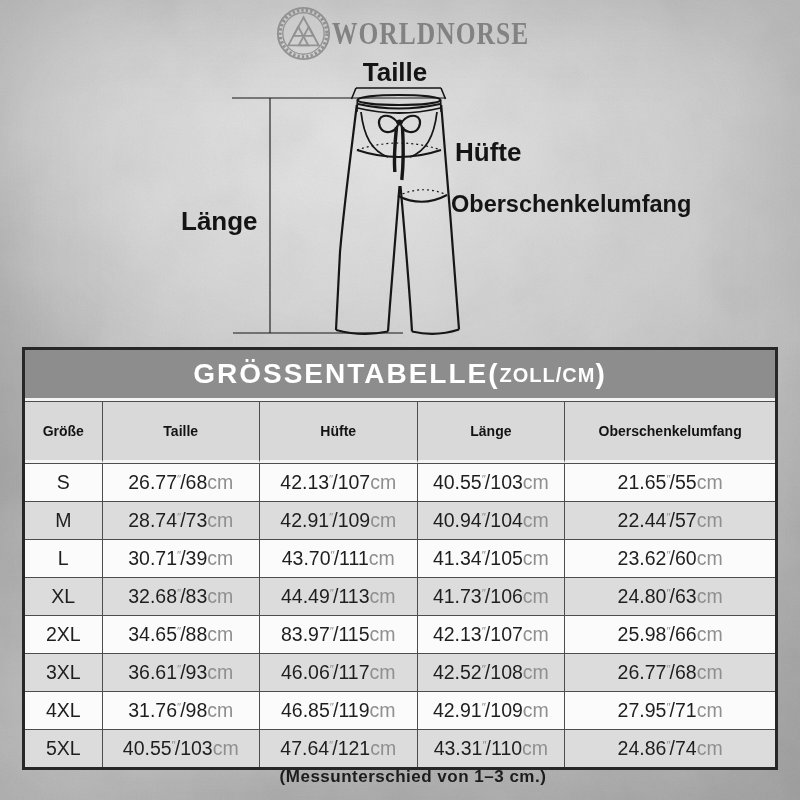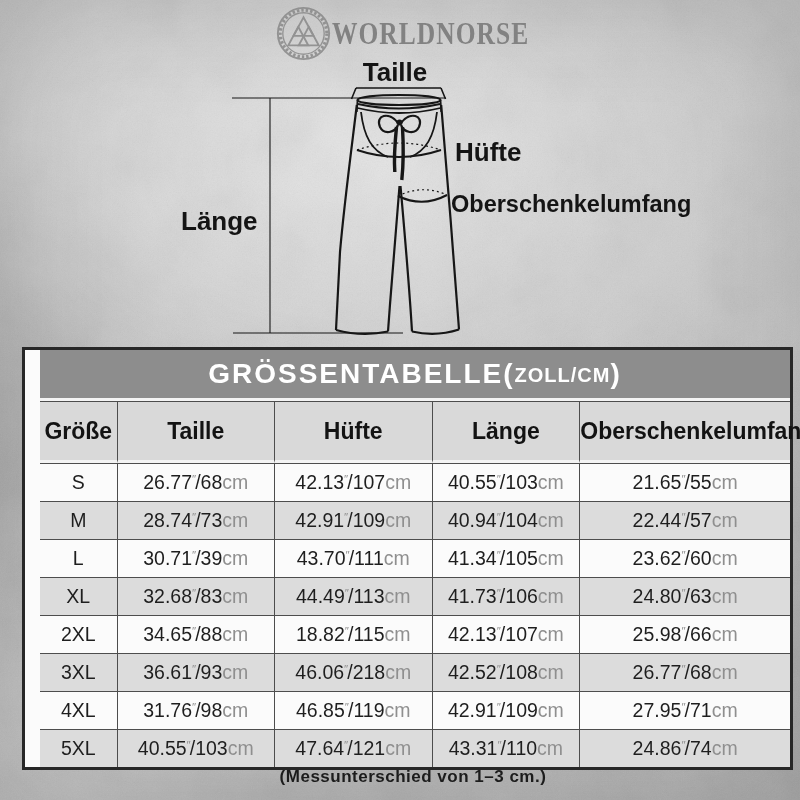--- a/index.html
+++ b/index.html
@@ -27,31 +27,31 @@
   }
 
   
   .diagram{top:0;left:0;width:800px;height:350px;}
   .diagram path,.diagram ellipse,.diagram line{stroke:#161616;fill:none;}
   .diagram text{font-family:"Liberation Sans","DejaVu Sans",sans-serif;font-weight:bold;fill:#141414;}
 
   
   .tbl{
     top:347px;left:22px;width:750px;
-    border:3px solid #272727;background:#fbfbfb;padding-left:15px;
+    border:3px solid #272727;background:#fbfbfb;
   }
   .tbl-title{
     height:48px;background:#8d8d8d;border-bottom:3px solid #f4f4f4;
     display:flex;align-items:center;justify-content:center;
     color:#fff;font-weight:bold;font-size:28px;letter-spacing:2px;white-space:nowrap;
   }
   .tbl-title .sub{font-size:20px;letter-spacing:1px;padding-top:3px;}
   table.size-table{border-collapse:separate;border-spacing:0;table-layout:fixed;width:100%;}
   .size-table th{
-    height:58px;background:#d9d9d9;color:#131313;font-weight:bold;font-size:23px;
+    height:58px;background:#d9d9d9;color:#131313;font-weight:bold;font-size:14px;
     border-top:1px solid #4d4d4d;border-bottom:3px solid #f4f4f4;padding:0;
   }
   .size-table th+th, .size-table td+td{border-left:1px solid #4d4d4d;}
   .size-table td{
     height:37px;text-align:center;font-size:19.5px;color:#1e1e1e;
     border-top:1px solid #4d4d4d;padding:0;white-space:nowrap;background:#fbfbfb;
   }
   .size-table tr.shade td{background:#dcdcdc;}
   .size-table .u{color:#8f8f8f;}
   .size-table .in-mark{font-size:0.60em;vertical-align:0.52em;letter-spacing:-1px;}
@@ -186,28 +186,28 @@
           <tr class="shade">
             <td>XL</td>
             <td><span>32.68</span><span class="u in-mark">″</span><span>/</span><span>83</span><span class="u">cm</span></td>
             <td><span>44.49</span><span class="u in-mark">″</span><span>/</span><span>113</span><span class="u">cm</span></td>
             <td><span>41.73</span><span class="u in-mark">″</span><span>/</span><span>106</span><span class="u">cm</span></td>
             <td><span>24.80</span><span class="u in-mark">″</span><span>/</span><span>63</span><span class="u">cm</span></td>
           </tr>
           <tr>
             <td>2XL</td>
             <td><span>34.65</span><span class="u in-mark">″</span><span>/</span><span>88</span><span class="u">cm</span></td>
-            <td><span>18.82</span><span class="u in-mark">″</span><span>/</span><span>115</span><span class="u">cm</span></td>
+            <td><span>83.97</span><span class="u in-mark">″</span><span>/</span><span>115</span><span class="u">cm</span></td>
             <td><span>42.13</span><span class="u in-mark">″</span><span>/</span><span>107</span><span class="u">cm</span></td>
             <td><span>25.98</span><span class="u in-mark">″</span><span>/</span><span>66</span><span class="u">cm</span></td>
           </tr>
           <tr class="shade">
             <td>3XL</td>
             <td><span>36.61</span><span class="u in-mark">″</span><span>/</span><span>93</span><span class="u">cm</span></td>
-            <td><span>46.06</span><span class="u in-mark">″</span><span>/</span><span>218</span><span class="u">cm</span></td>
+            <td><span>46.06</span><span class="u in-mark">″</span><span>/</span><span>117</span><span class="u">cm</span></td>
             <td><span>42.52</span><span class="u in-mark">″</span><span>/</span><span>108</span><span class="u">cm</span></td>
             <td><span>26.77</span><span class="u in-mark">″</span><span>/</span><span>68</span><span class="u">cm</span></td>
           </tr>
           <tr>
             <td>4XL</td>
             <td><span>31.76</span><span class="u in-mark">″</span><span>/</span><span>98</span><span class="u">cm</span></td>
             <td><span>46.85</span><span class="u in-mark">″</span><span>/</span><span>119</span><span class="u">cm</span></td>
             <td><span>42.91</span><span class="u in-mark">″</span><span>/</span><span>109</span><span class="u">cm</span></td>
             <td><span>27.95</span><span class="u in-mark">″</span><span>/</span><span>71</span><span class="u">cm</span></td>
           </tr>

